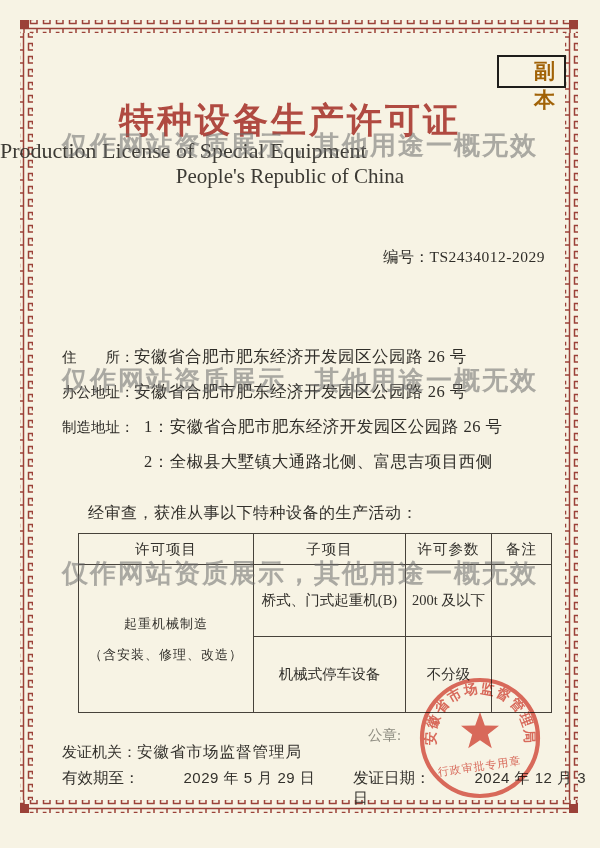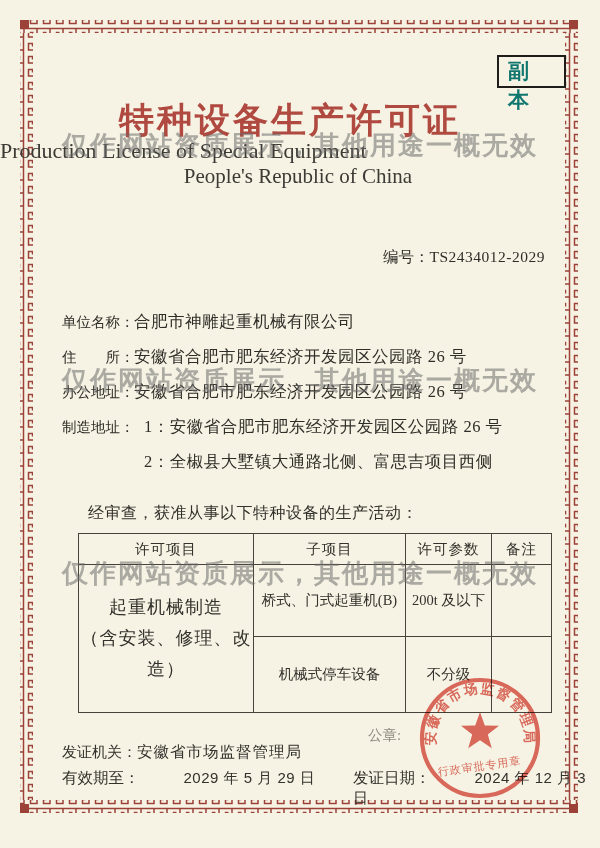--- a/index.html
+++ b/index.html
@@ -10,32 +10,32 @@
     color:#33312c;
     position:relative;
     overflow:hidden;
   }
   .page{position:absolute;left:0;top:0;width:600px;height:848px;}
   .frame{position:absolute;left:0;top:0;z-index:1;}
 
   .copy-stamp{
     position:absolute;left:497px;top:55px;width:56px;height:29px;
     border:2.5px solid #1e1d1a;
-    font-size:21px;font-weight:bold;line-height:29px;text-align:left;
-    letter-spacing:9px;padding-left:9px;color:#0f766e;z-index:3;
+    font-size:21px;font-weight:bold;line-height:29px;text-align:right;
+    letter-spacing:9px;padding-left:9px;color:#a16207;z-index:3;
   }
 
   .title-cn-1{position:absolute;left:0;top:56px;width:580px;text-align:center;
     font-size:34px;font-weight:bold;color:#b04a41;letter-spacing:4px;z-index:2;}
   .title-cn-2{position:absolute;left:0;top:97px;width:580px;text-align:center;
     font-size:35px;font-weight:bold;color:#b04a41;letter-spacing:3px;z-index:2;}
   .title-en-1{position:absolute;left:0;top:138px;width:580px;text-align:left;
     font-size:22px;color:#3c3a34;z-index:2;}
   .title-en-2{position:absolute;left:0;top:164px;width:580px;text-align:center;
-    font-size:21px;color:#3c3a34;z-index:2;margin-left:8px;}
+    font-size:21px;color:#3c3a34;z-index:2;}
 
   .license-no{position:absolute;right:55px;top:247px;font-size:15.5px;color:#2f2d28;z-index:2;}
   .license-no .no{letter-spacing:0.5px;}
 
   .info-row{position:absolute;left:62px;width:500px;white-space:nowrap;z-index:2;}
   .info-label{display:inline-block;width:72px;font-size:14.5px;vertical-align:baseline;color:#2f2d28;}
   .info-value{font-size:16.5px;letter-spacing:0.5px;color:#2f2d28;}
   .indented .info-value{padding-left:10px;}
   .r1{top:311px}.r2{top:346px}.r3{top:381px}.r4{top:416px}.r5{top:451px}
 
@@ -45,21 +45,21 @@
     position:absolute;left:78px;top:533px;width:469px;height:180px;
     border-collapse:collapse;table-layout:fixed;z-index:2;
   }
   table.scope th,table.scope td{
     border:1.6px solid #47423a;padding:0;text-align:center;vertical-align:middle;
     font-weight:normal;overflow:hidden;
   }
   table.scope th{font-size:14.5px;height:30px;letter-spacing:1px;}
   .c1{width:174px}.c2{width:151px}.c3{width:85px}.c4{width:59px}
   .row-a{height:71px}.row-b{height:75px}
-  .project-cell div{font-size:18px;line-height:31px;letter-spacing:1px;}
+  .project-cell div{font-size:13px;line-height:31px;letter-spacing:1px;}
   .sub-cell{font-size:14.5px;}
   .param-cell{font-size:14.5px;}
 
   .seal-label{position:absolute;left:368px;top:726px;font-size:14.5px;color:#8f8d82;z-index:2;}
   .issuer-row{position:absolute;left:62px;top:742px;font-size:15px;z-index:2;}
   .issuer-row .val{font-size:15.5px;letter-spacing:1px;}
   .valid-row{position:absolute;left:62px;top:768px;font-size:15.5px;z-index:2;}
   .issue-row{position:absolute;left:353px;top:768px;font-size:15.5px;z-index:4;}
   .num-sans{font-family:"Liberation Sans","DejaVu Sans",sans-serif;font-size:15px;letter-spacing:0.5px;margin-left:44px;}
 
@@ -100,23 +100,20 @@
   <div class="copy-stamp">副本</div>
 
   <div class="title-cn-2">特种设备生产许可证</div>
   <div class="title-en-1">Production License of Special Equipment</div>
   <div class="title-en-2">People's Republic of China</div>
 
   <div class="license-no">
     <span>编号：</span><span class="no">TS2434012-2029</span>
   </div>
 
-  <div class="info-row r1">
-    <span class="info-label">单位名称：</span><span class="info-value">合肥市神雕起重机械有限公司</span>
-  </div>
   <div class="info-row r2">
     <span class="info-label">住　　所：</span><span class="info-value">安徽省合肥市肥东经济开发园区公园路 26 号</span>
   </div>
   <div class="info-row r3">
     <span class="info-label">办公地址：</span><span class="info-value">安徽省合肥市肥东经济开发园区公园路 26 号</span>
   </div>
   <div class="info-row r4 indented">
     <span class="info-label">制造地址：</span><span class="info-value">1：安徽省合肥市肥东经济开发园区公园路 26 号</span>
   </div>
   <div class="info-row r5 indented">

